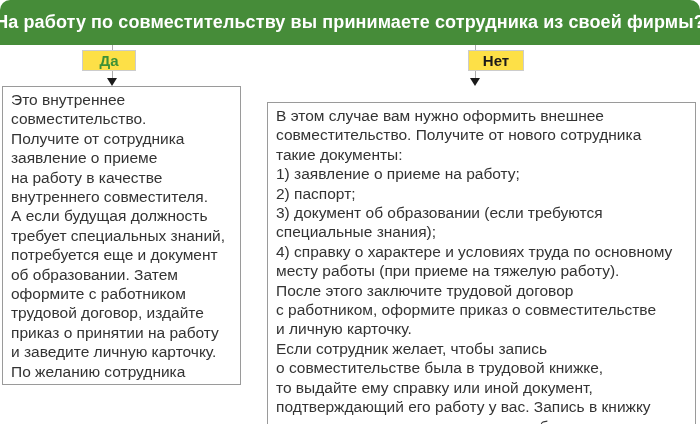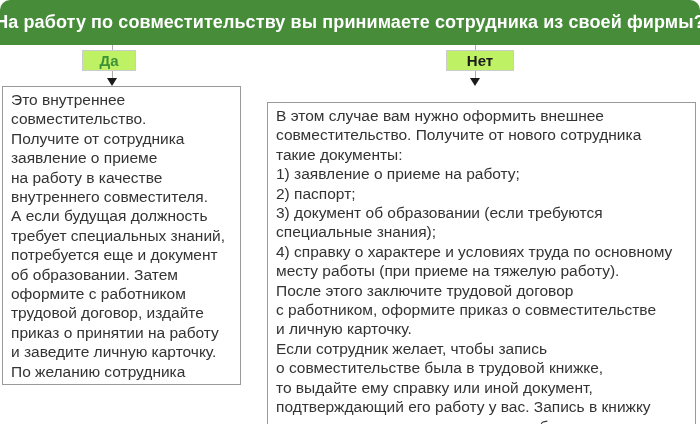--- a/index.html
+++ b/index.html
@@ -57,31 +57,31 @@
     position: absolute;
     width: 0; height: 0;
     border-left: 5px solid transparent;
     border-right: 5px solid transparent;
     border-top: 8px solid var(--arrow);
   }
   .yes-arrow { left: 107px; top: 78px; }
   .no-arrow { left: 470px; top: 78px; }
   .label-box {
     position: absolute;
-    background: #bef264;
+    background: #fde047;
     border: 1px solid var(--label-border);
     box-sizing: border-box;
     display: flex;
     align-items: center;
     justify-content: center;
     font-size: 15px;
     font-weight: bold;
   }
   .label-yes { left: 82px; top: 50px; width: 54px; height: 21px; color: var(--yes-text); }
-  .label-no  { left: 446px; top: 50px; width: 68px; height: 21px; color: var(--no-text); }
+  .label-no  { left: 468px; top: 50px; width: 56px; height: 21px; color: var(--no-text); }
   .text-box {
     position: absolute;
     background: #ffffff;
     border: 1px solid var(--box-border);
     box-sizing: border-box;
     overflow: hidden;
   }
   .box-yes { left: 2px; top: 86px; width: 239px; height: 299px; }
   .box-no  { left: 267px; top: 102px; width: 429px; height: 330px; }
   .box-text {

